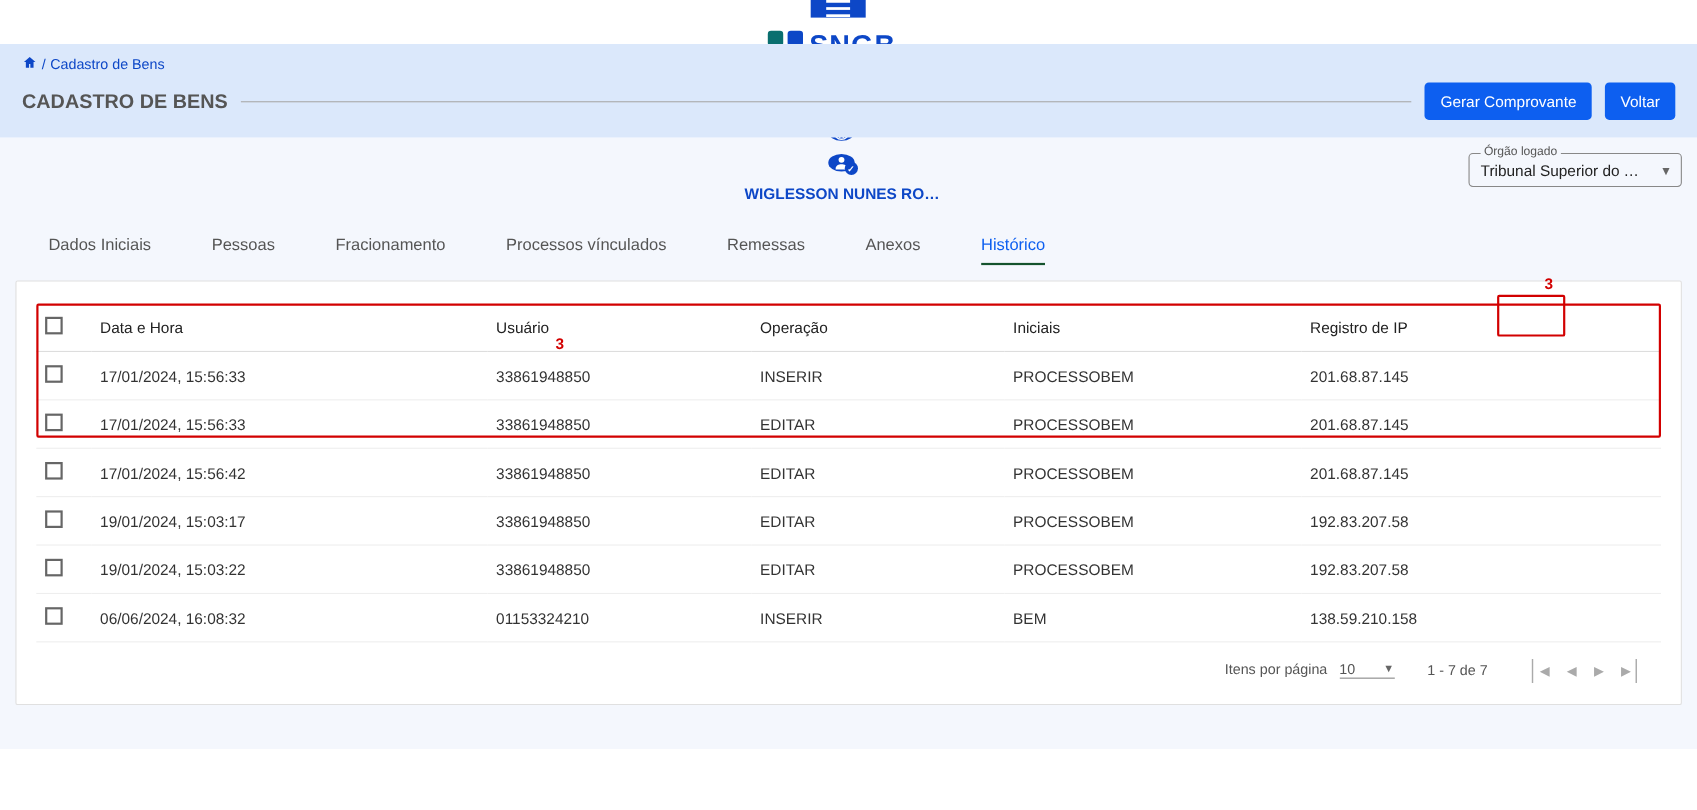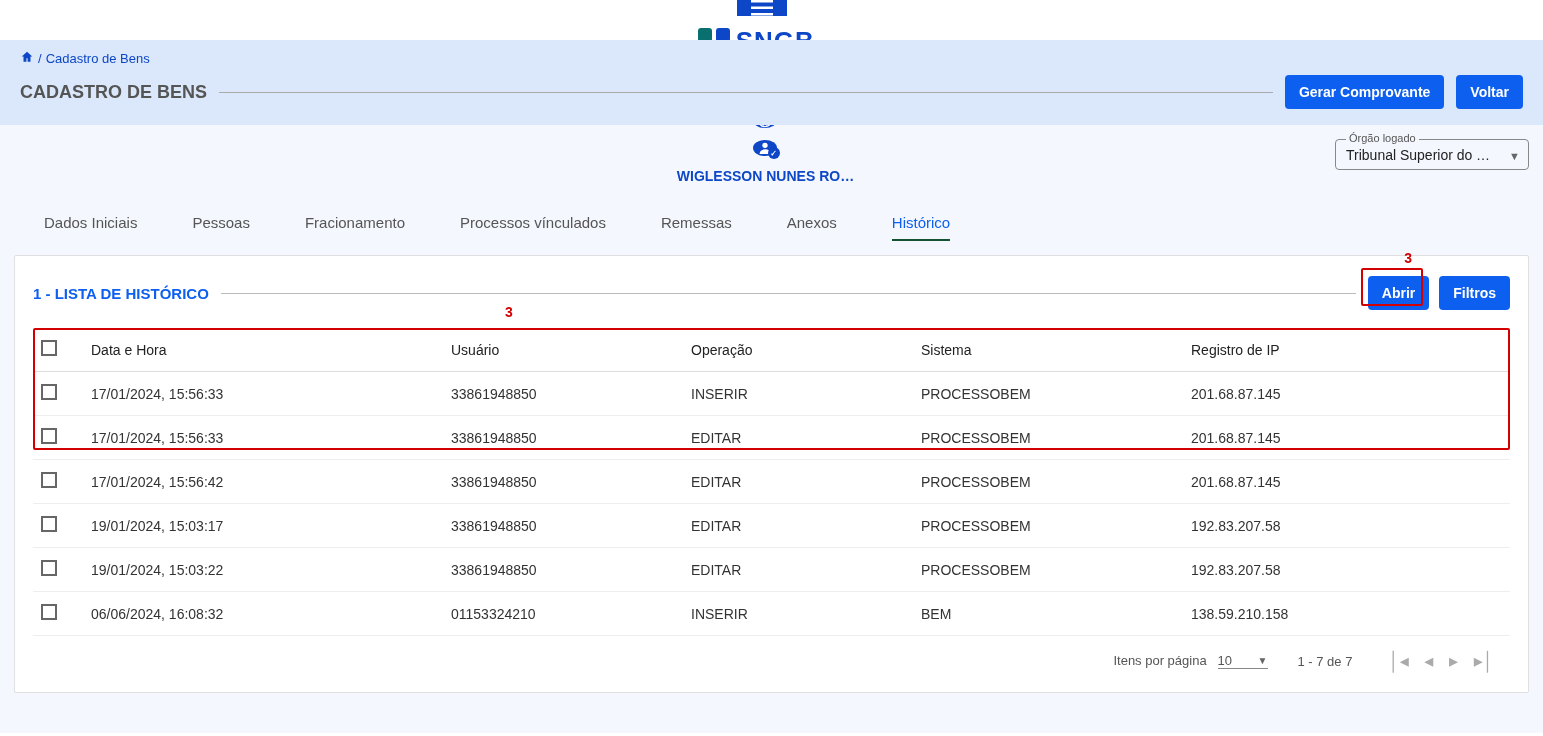--- a/index.html
+++ b/index.html
@@ -18,21 +18,21 @@
   .logo-text .small { font-size: 6px; color: #0d47c7; }
   .top-spacer { flex: 1; }
   .top-icon { width: 24px; height: 24px; border-radius: 50%; background: #0d47c7; display: inline-flex; align-items: center; justify-content: center; color: #fff; font-weight: 700; font-size: 14px; margin-left: 6px; }
   .user-name { color: #0d47c7; font-weight: 700; font-size: 14px; margin-left: 8px; }
   .subheader { background: #dbe8fb; padding: 10px 20px 16px 20px; position: relative; }
   .breadcrumb { font-size: 13px; color: #0d47c7; display: flex; align-items: center; gap: 4px; margin-bottom: 8px; }
   .breadcrumb .home { font-size: 14px; color: #0d47c7; }
   .page-title-row { display: flex; align-items: center; gap: 12px; }
   .page-title { font-size: 18px; font-weight: 700; color: #555; white-space: nowrap; }
   .title-line { flex: 1; height: 1px; background: #aaa; }
-  .btn { border: none; padding: 9px 14px; font-size: 14px; font-weight: 700; color: #fff; background: #0d5ff0; border-radius: 4px; cursor: pointer; }
+  .btn { border: none; padding: 9px 14px; font-size: 14px; font-weight: 400; color: #fff; background: #0d5ff0; border-radius: 4px; cursor: pointer; }
   .content { padding: 14px 14px 40px 14px; background: #f4f7fd; }
   .orgao-wrap { display: flex; justify-content: flex-end; margin-bottom: 44px; }
   .orgao-box { border: 1px solid #888; border-radius: 4px; width: 194px; padding: 6px 10px 6px 10px; position: relative; background: #fff0; }
   .orgao-legend { position: absolute; top: -8px; left: 10px; font-size: 11px; color: #555; background: #f4f7fd; padding: 0 3px; }
   .orgao-value { font-size: 14px; color: #222; overflow: hidden; white-space: nowrap; text-overflow: ellipsis; max-width: 150px; display: inline-block; vertical-align: middle; }
   .orgao-caret { position: absolute; right: 8px; top: 10px; color: #666; font-size: 11px; }
   .tabs { display: flex; gap: 55px; padding: 0 30px 10px 30px; border-bottom: none; }
   .tab { font-size: 15px; color: #555; font-weight: 500; padding-bottom: 8px; cursor: pointer; }
   .tab.active { color: #0d5ff0; border-bottom: 2px solid #14532d; }
   .card { background: #fff; border: 1px solid #e0e0e0; border-radius: 2px; padding: 20px 18px; margin-top: 4px; position: relative; }
@@ -135,41 +135,33 @@
     <div class="tab">Remessas</div>
     <div class="tab">Anexos</div>
     <div class="tab active">Histórico</div>
   </div>
 
   <div class="card">
 
     <span class="annot" style="top:-6px; right:116px;">3</span>
     <div class="annot-box-1" style="top:12px; right:105px; width:62px; height:38px;"></div>
 
-    <div class="section-row">
-      <span class="section-title">1 - LISTA DE HISTÓRICO</span>
-      <div class="section-line"></div>
-      <div class="section-actions">
-        <button class="btn">Abrir</button>
-        <button class="btn">Filtros</button>
-      </div>
-    </div>
 
     <span class="annot" style="top:48px; left:490px;">3</span>
 
     <div class="table-wrap">
       <div class="annot-box-1" style="top:0; left:0; right:0; height:122px;"></div>
       <table class="table">
         <thead>
           <tr>
             <th class="col-chk"><span class="chk"></span></th>
             <th class="col-dt">Data e Hora</th>
             <th class="col-user">Usuário</th>
             <th class="col-op">Operação</th>
-            <th class="col-ctx">Sistema</th>
+            <th class="col-ctx">Iniciais</th>
             <th>Registro de IP</th>
           </tr>
         </thead>
         <tbody id="tbody">
             <tr>
               <td><span class="chk"></span></td>
               <td>17/01/2024, 15:56:33</td>
               <td>33861948850</td>
               <td>INSERIR</td>
               <td>PROCESSOBEM</td>

